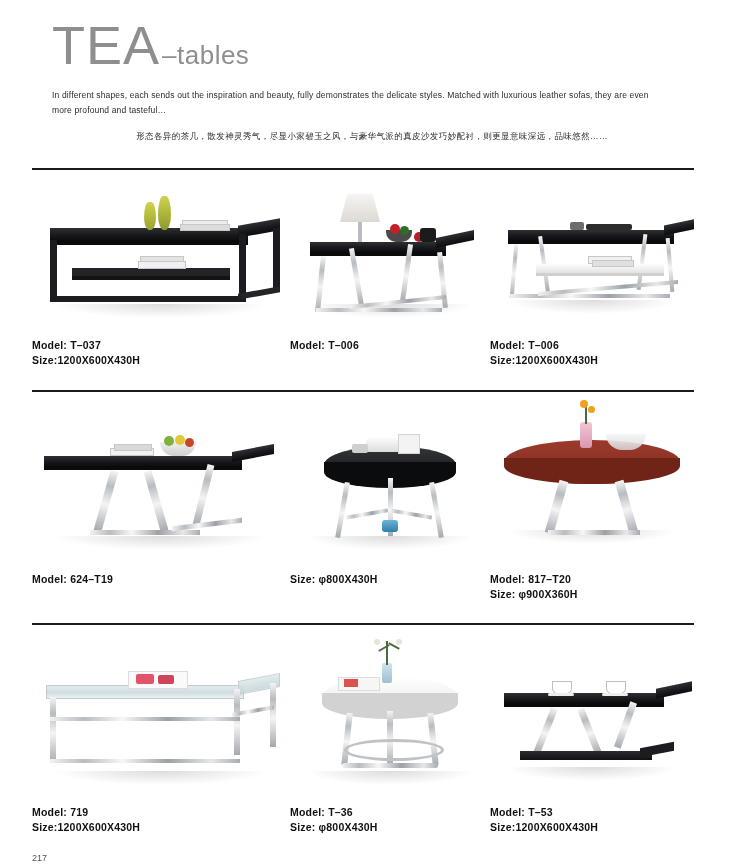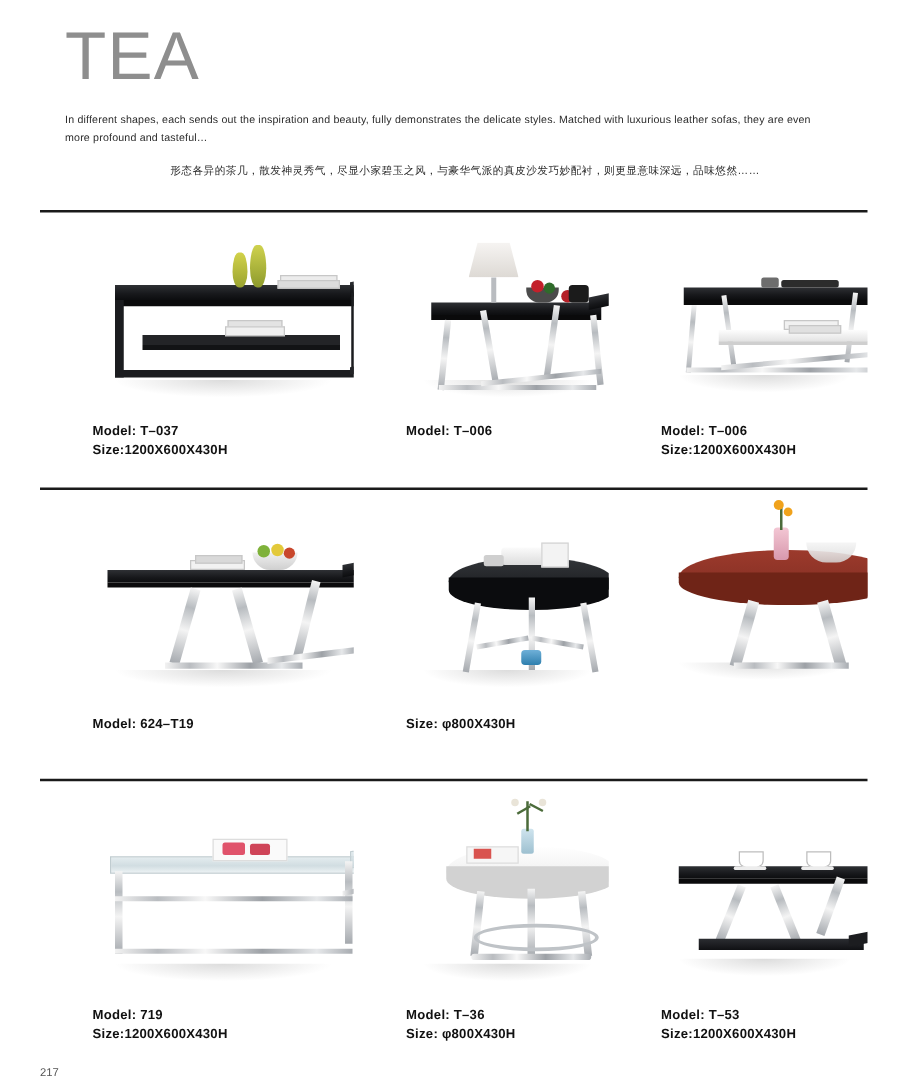--- a/index.html
+++ b/index.html
@@ -84,21 +84,20 @@
     width: 662px;
     display: flex;
   }
   .row.row1 { top: 172px; height: 216px; }
   .row.row2 { top: 394px; height: 228px; }
   .row.row3 { top: 627px; height: 225px; }
 
   .cell {
     position: relative;
     box-sizing: border-box;
-    margin-left: 42px;
   }
   .cell .photo {
     position: relative;
     width: 100%;
     height: 160px;
     overflow: hidden;
   }
   .cell.tall .photo { height: 172px; }
 
   .caption {
@@ -179,20 +178,21 @@
   }
 </style>
 </head>
 <body>
 
 <div class="page">
 
   <div class="header">
     <div class="title-row">
       <span class="title-main">TEA</span>
+      <span class="title-sub">–tables</span>
     </div>
     <div class="intro-en">In different shapes, each sends out the inspiration and beauty, fully demonstrates the delicate styles. Matched with luxurious leather sofas, they are even more profound and tasteful…</div>
     <div class="intro-cn">形态各异的茶几，散发神灵秀气，尽显小家碧玉之风，与豪华气派的真皮沙发巧妙配衬，则更显意味深远，品味悠然……</div>
   </div>
 
   <div class="rule r1"></div>
   <div class="rule r2"></div>
   <div class="rule r3"></div>
 
   <div class="row row1">
@@ -363,20 +363,24 @@
           <div class="shape metal" style="left:58px; top:136px; width:92px; height:5px;"></div>
 
           <div class="shape" style="left:90px; top:28px; width:12px; height:26px; background:linear-gradient(180deg,#f3c7d4,#d898ad); border-radius:3px;"></div>
           <div class="shape flower-stem" style="left:95px; top:10px; width:2px; height:20px;"></div>
           <div class="shape bud" style="left:90px; top:6px; width:8px; height:8px;"></div>
           <div class="shape bud" style="left:98px; top:12px; width:7px; height:7px;"></div>
 
           <div class="shape" style="left:116px; top:40px; width:40px; height:16px; background:linear-gradient(180deg,rgba(245,245,245,0.95),rgba(215,215,215,0.85)); border-radius:0 0 20px 20px;"></div>
         </div>
       </div>
+      <div class="caption">
+        <span class="line">Model: 817–T20</span>
+        <span class="line">Size: φ900X360H</span>
+      </div>
     </div>
   </div>
 
   <div class="row row3">
 
     <div class="cell tall" style="width:258px;">
       <div class="photo">
         <div class="stage">
           <div class="reflect" style="bottom:14px;"></div>
 

